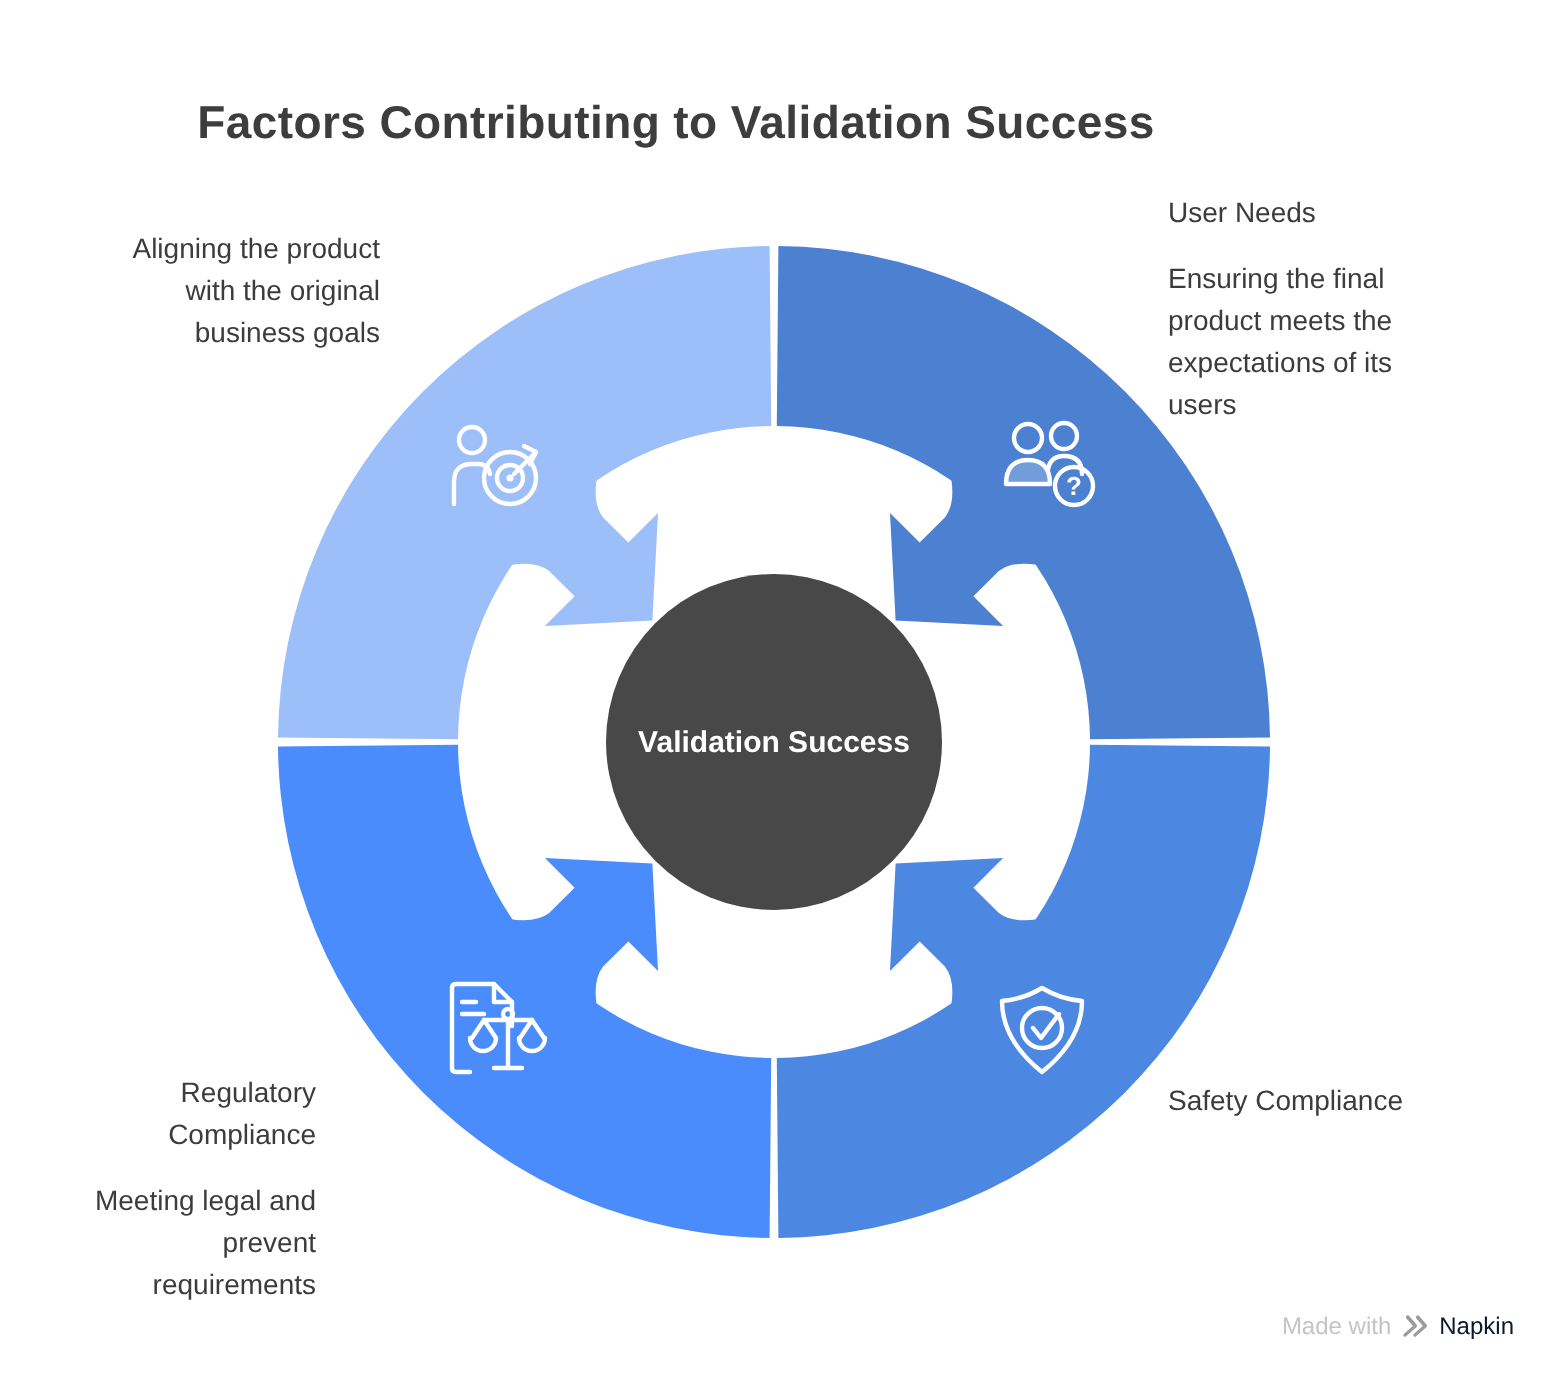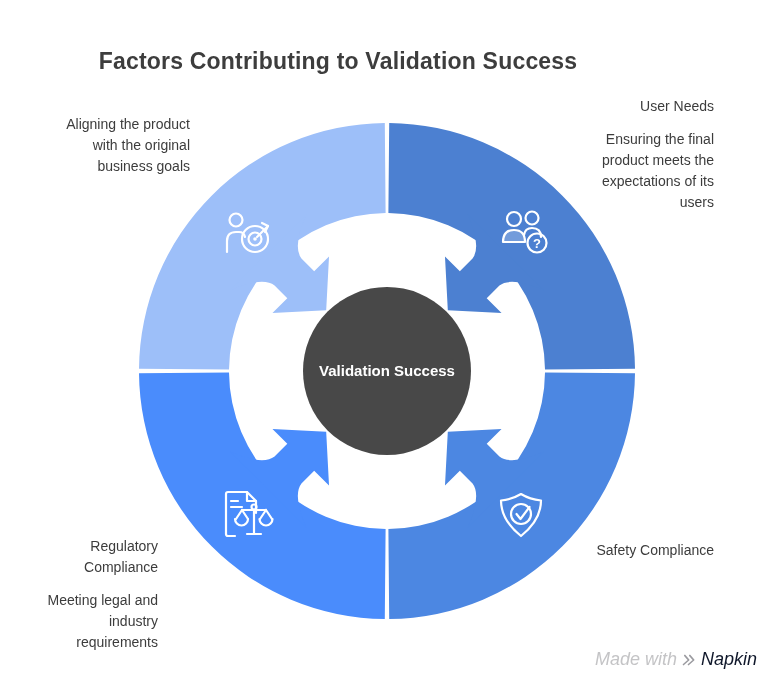--- a/index.html
+++ b/index.html
@@ -9,25 +9,24 @@
   }
   .title{
     position:absolute;top:48px;left:0;width:676px;text-align:center;
     font-size:23px;font-weight:700;color:#3d3d3d;letter-spacing:.2px;
   }
   .diagram-svg{position:absolute;left:0;top:0;}
   .factor-label{position:absolute;font-size:14px;line-height:21px;color:#3c3c3c;}
   .factor-label .hd{margin:0 0 12px 0;font-weight:400;}
   .factor-label .desc{margin:0;}
   .align-r{text-align:right;}
-  .align-l{text-align:right;}
+  .align-l{text-align:left;}
   .watermark{
     position:absolute;right:17px;bottom:20px;display:flex;align-items:center;gap:5px;
-    font-size:18px;
-    font-style:italic;
+    font-size:12px;
   }
   .wm-made{color:#c4c4c6;}
   .wm-brand{color:#0f172a;}
   .icon-stroke{stroke:#ffffff;stroke-width:2.2;fill:none;stroke-linecap:round;stroke-linejoin:round;}
 </style>
 </head>
 <body>
 
 <div class="stage">
 
@@ -92,21 +91,21 @@
     <p class="desc">Aligning the product with the original business goals</p>
   </div>
 
   <div class="factor-label align-l" style="top:96px;left:584px;width:130px;">
     <p class="hd">User Needs</p>
     <p class="desc">Ensuring the final product meets the expectations of its users</p>
   </div>
 
   <div class="factor-label align-r" style="top:536px;right:616px;width:130px;">
     <p class="hd">Regulatory Compliance</p>
-    <p class="desc">Meeting legal and industry requirements</p>
+    <p class="desc">Meeting legal and prevent requirements</p>
   </div>
 
   <div class="factor-label align-l" style="top:540px;left:584px;width:130px;">
     <p class="hd">Safety Compliance</p>
   </div>
 
   <div class="watermark">
     <span class="wm-made">Made with</span>
     <svg width="14" height="12" viewBox="0 0 14 12">
       <g transform="skewX(-8)" fill="none" stroke="#9b9ba0" stroke-width="1.7" stroke-linecap="round" stroke-linejoin="round">

